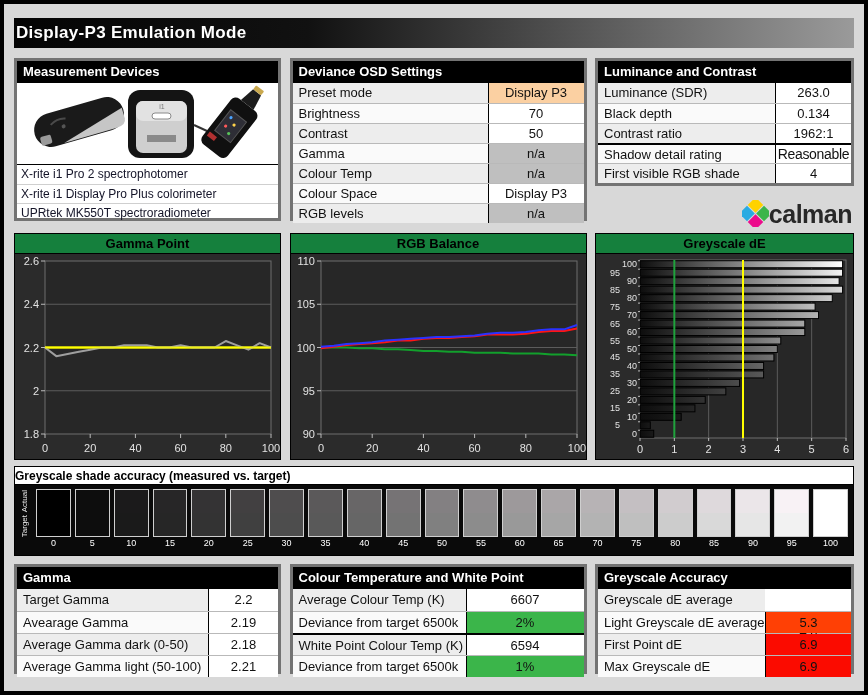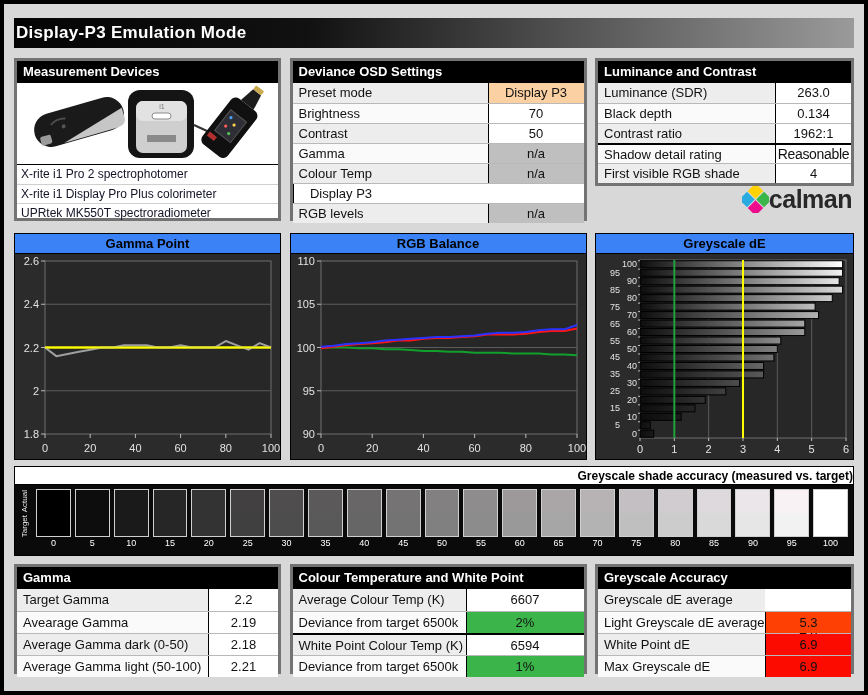--- a/index.html
+++ b/index.html
@@ -26,29 +26,29 @@
   .lum-t .kv-value{width:76px}
   .gam-t .kv-value{width:70px}
   .ct-t  .kv-value{width:118px}
   .ga-t  .kv-value{width:86px}
   
   .device-images{height:82px;background:#fff;border-bottom:1px solid #000;display:flex;align-items:center;justify-content:center}
   .device-list{font-size:12px;color:#141428}
   .device-item{height:19px;line-height:19px;padding-left:4px}
   .device-item + .device-item{border-top:1px solid #cfcfcf}
   
-  .logo-wrap{display:flex;justify-content:flex-end;padding-right:2px}
+  .logo-wrap{margin-top:14px;display:flex;justify-content:flex-end;align-items:center;padding-right:2px}
   .logo-text{font-size:25px;font-weight:600;color:#282828;letter-spacing:-.5px;line-height:26px}
   
   .chart-panel{border:1px solid #000;background:#2b2b2b}
-  .chart-title{background:#3b82f6;border-bottom:1px solid #000;height:20px;line-height:20px;text-align:center;font-weight:bold;font-size:13px;color:#000}
+  .chart-title{background:#15803d;border-bottom:1px solid #000;height:20px;line-height:20px;text-align:center;font-weight:bold;font-size:13px;color:#000}
   svg text{font-family:"Liberation Sans","DejaVu Sans",sans-serif}
   
   .strip{margin-top:6px;border:1px solid #000;background:#0a0a0a;height:90px}
-  .strip-title{background:#fff;height:18px;line-height:18px;text-align:right;font-weight:bold;font-size:12px;border-bottom:1px solid #000;color:#000}
+  .strip-title{background:#fff;height:18px;line-height:18px;text-align:left;font-weight:bold;font-size:12px;border-bottom:1px solid #000;color:#000}
   .swatch-area{display:flex;height:69px;padding:4px 3px 0 3px}
   .gutter{width:16px;position:relative}
   .gutter span{position:absolute;left:2px;writing-mode:vertical-rl;transform:rotate(180deg);font-size:8px;color:#e8e8e8}
   .gutter .g-actual{top:1px}
   .gutter .g-target{top:26px}
   .slot{flex:1;margin:0 2px;display:flex;flex-direction:column}
   .swatch{height:48px;border:1px solid #cfcfcf}
   .sw-half{height:23px}
   .slot-label{height:12px;margin-top:1px;text-align:center;font-size:9px;color:#fff}
 </style>
@@ -119,20 +119,21 @@
           </div>
           <div class="kv-row even">
             <div class="kv-label">Gamma</div>
             <div class="kv-value" style="background: rgb(191, 191, 191);">n/a</div>
           </div>
           <div class="kv-row odd">
             <div class="kv-label">Colour Temp</div>
             <div class="kv-value" style="background: rgb(191, 191, 191);">n/a</div>
           </div>
           <div class="kv-row even">
+            <div class="kv-label">Colour Space</div>
             <div class="kv-value">Display P3</div>
           </div>
           <div class="kv-row odd">
             <div class="kv-label">RGB levels</div>
             <div class="kv-value" style="background: rgb(191, 191, 191);">n/a</div>
           </div>
         </div>
     </div>
 
     <div class="col-c">
@@ -627,21 +628,21 @@
       <div class="kv-table">
           <div class="kv-row odd">
             <div class="kv-label">Greyscale dE average</div>
             <div class="kv-value" style="background: rgb(247, 154, 60); margin-top: 32px;">4.0</div>
           </div>
           <div class="kv-row even">
             <div class="kv-label">Light Greyscale dE average</div>
             <div class="kv-value" style="background: rgb(255, 64, 5);">5.3</div>
           </div>
           <div class="kv-row odd">
-            <div class="kv-label">White Point dE</div>
+            <div class="kv-label">First Point dE</div>
             <div class="kv-value" style="background: rgb(251, 11, 0);">6.9</div>
           </div>
           <div class="kv-row even">
             <div class="kv-label">Max Greyscale dE</div>
             <div class="kv-value" style="background: rgb(251, 11, 0);">6.9</div>
           </div>
         </div>
     </div>
   </div>
 

